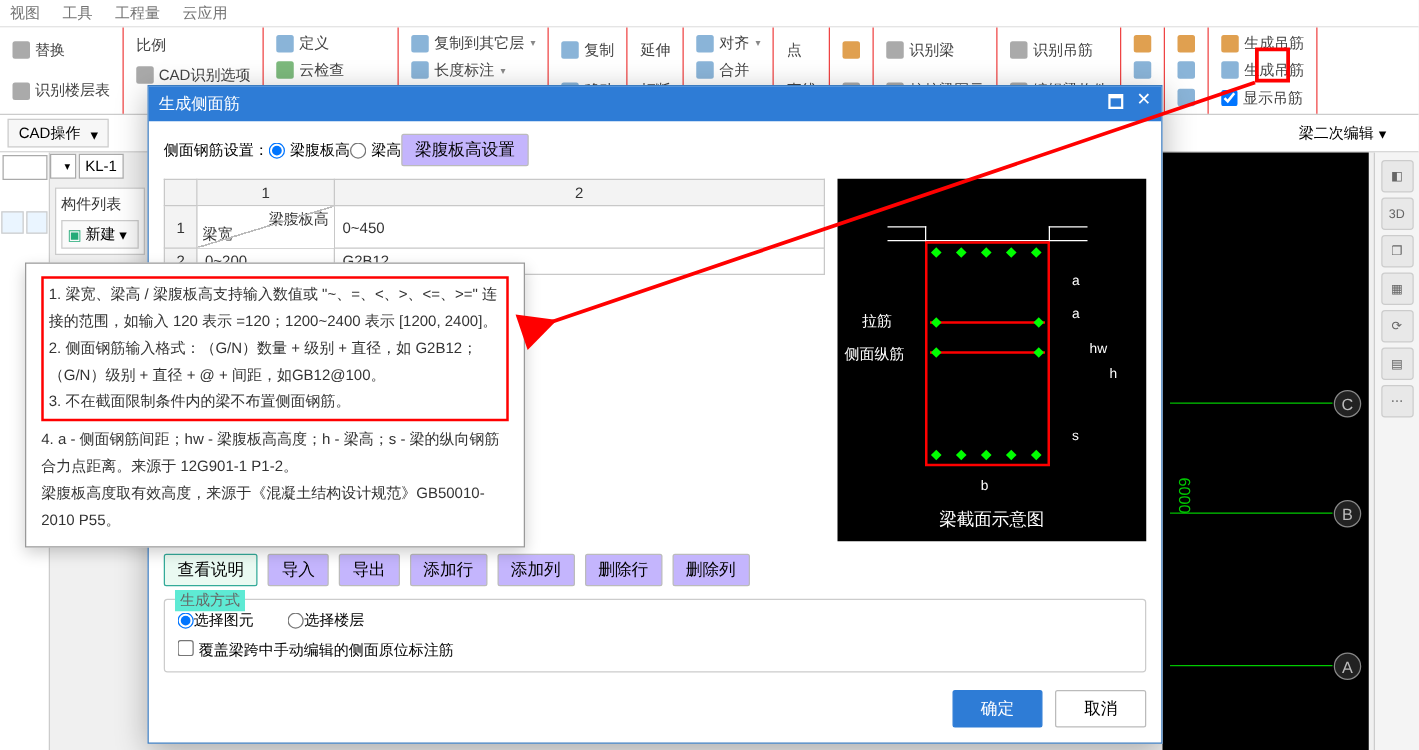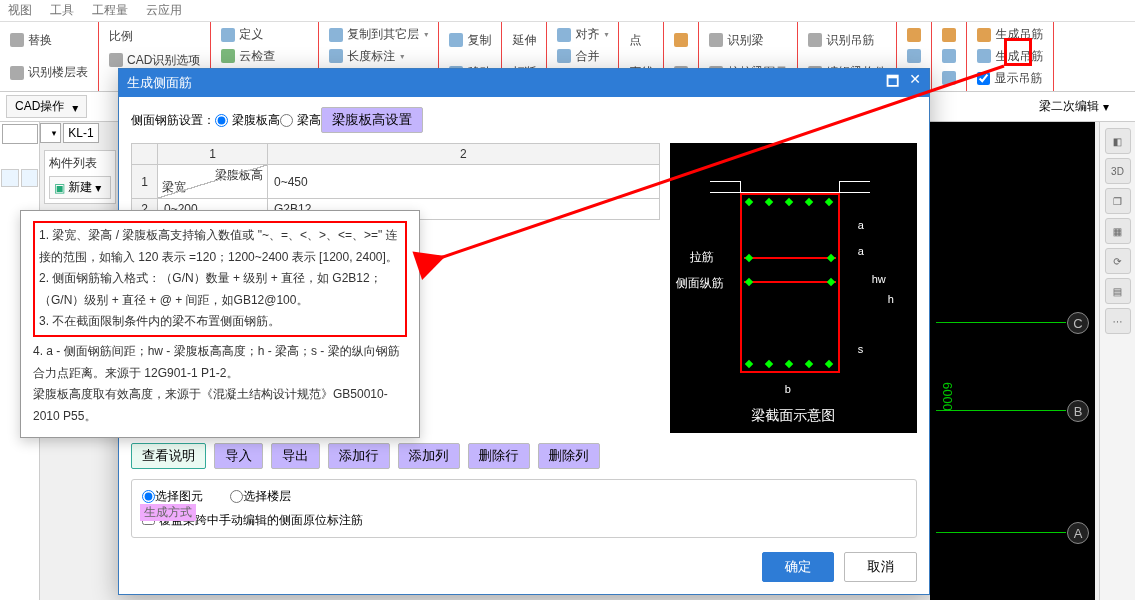--- a/index.html
+++ b/index.html
@@ -54,21 +54,21 @@
 .crosshdr .tr { position: absolute; top: 2px; right: 4px; }
 .crosshdr .bl { position: absolute; bottom: 2px; left: 4px; }
 
 .help-popup { position: absolute; left: 20px; top: 210px; width: 400px; background: #fff; border: 1px solid #999; padding: 10px 12px; font-size: 12px; color: #333; line-height: 1.8; z-index: 20; box-shadow: 0 4px 12px rgba(0,0,0,.2); }
 .redbox { border: 2px solid #f00; padding: 2px 4px; margin-bottom: 4px; }
 
 .btn-row { display: flex; gap: 8px; margin-top: 10px; }
 .btn-row .btn-small.active { border-color: #3a9; background: #eafaf2; }
 
 .gen-box { border: 1px solid #ccc; padding: 8px 10px; margin-top: 10px; border-radius: 3px; position: relative; }
-.gen-box-title { position: absolute; top: -8px; left: 8px; background: #f0abfc; padding: 0 4px; color: #666; margin-top: 32px; }
+.gen-box-title { position: absolute; top: -8px; left: 8px; background: #5eead4; padding: 0 4px; color: #666; }
 .gen-box .radio { display: inline-flex; align-items: center; gap: 0; margin-right: 24px; }
 .gen-box .chk { display: inline-flex; align-items: flex-start; gap: 4px; margin-top: 6px; }
 
 .dlg-footer { display: flex; justify-content: flex-end; gap: 10px; margin-top: 14px; }
 .btn-primary { background: #2e7cd6; color: #fff; border: 1px solid #2e7cd6; padding: 5px 22px; border-radius: 2px; cursor: pointer; }
 .btn-default { background: #fff; border: 1px solid #bbb; padding: 5px 22px; border-radius: 2px; cursor: pointer; }
 
 
 .preview { width: 248px; height: 290px; background: #000; color: #fff; position: relative; font-size: 12px; }
 .preview-caption { position: absolute; bottom: 8px; width: 100%; text-align: center; color: #fff; font-size: 14px; }

